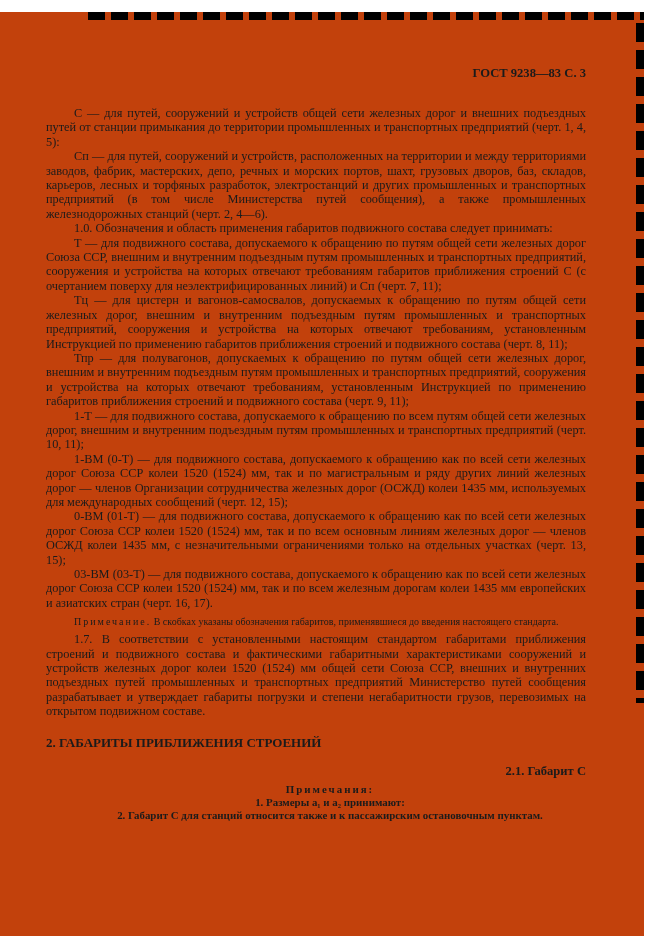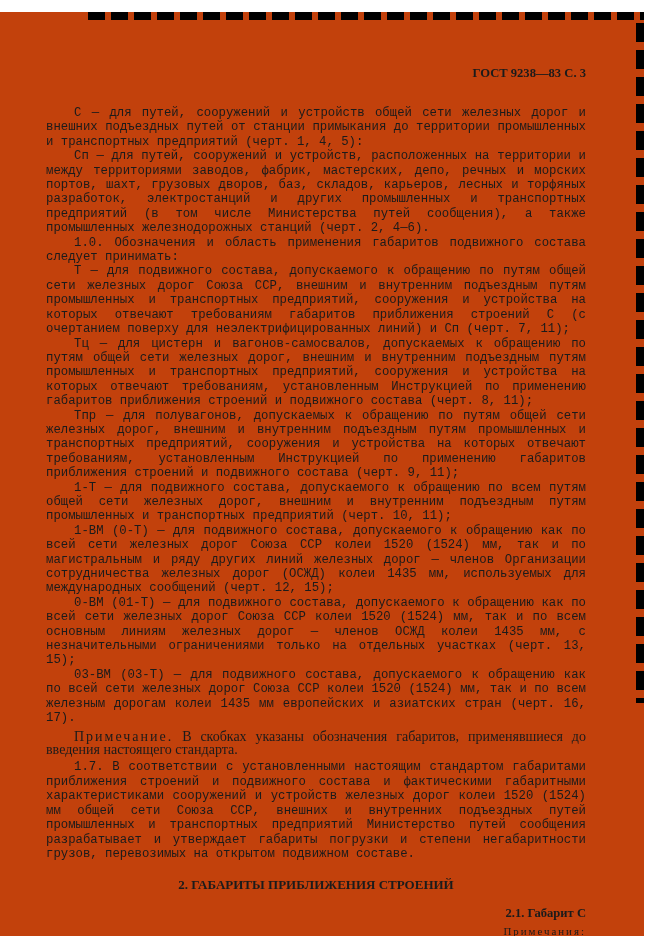--- a/index.html
+++ b/index.html
@@ -33,51 +33,50 @@
     font-weight:bold;
     font-size:12.6px;
     margin:0 0 25px 0;
   }
   p.body{
     margin:0;
     font-size:12.3px;
     line-height:14.4px;
     text-align:justify;
     text-indent:28px;
-    font-family:Liberation Mono, monospace;
   }
   p.note-small{
     margin:5px 0 4px 0;
-    font-size:14px;
+    font-size:10px;
     line-height:13px;
     text-align:justify;
     text-indent:28px;
   }
   .spaced{letter-spacing:2px;}
   h2.sec-heading{
     margin:16px 0 13px 0;
     font-size:13px;
     font-weight:bold;
-    text-align:center;
   }
   p.sub-heading{
     margin:0 0 3px 0;
     font-size:12.6px;
     font-weight:bold;
     text-indent:28px;
     text-align:right;
   }
   .notes-block{
     margin-top:4px;
     font-size:10.9px;
     line-height:13.4px;
   }
   .notes-block .note-line{
     padding-left:28px;
-    text-align:right;
+    text-align:center;
+    font-weight:bold;
   }
 </style>
 </head>
 <body>
 
 <div class="page">
   <div class="edge-marks-top"></div>
   <div class="edge-marks-right"></div>
 
   <div class="content">
@@ -98,15 +97,16 @@
 
     <p class="body">1.7. В соответствии с установленными настоящим стандартом габаритами приближения строений и подвижного состава и фактическими габаритными характеристиками сооружений и устройств железных дорог колеи 1520 (1524) мм общей сети Союза ССР, внешних и внутренних подъездных путей промышленных и транспортных предприятий Министерство путей сообщения разрабатывает и утверждает габариты погрузки и степени негабаритности грузов, перевозимых на открытом подвижном составе.</p>
 
     <h2 class="sec-heading">2. ГАБАРИТЫ ПРИБЛИЖЕНИЯ СТРОЕНИЙ</h2>
 
     <p class="sub-heading">2.1. Габарит С</p>
 
     <div class="notes-block">
       <div class="note-line spaced">Примечания:</div>
       <div class="note-line">1. Размеры a₁ и a₂ принимают:</div>
+      <div class="note-line">2. Габарит С для станций относится также и к пассажирским остановочным пунктам.</div>
     </div>
   </div>
 </div>
 
 </body></html>

